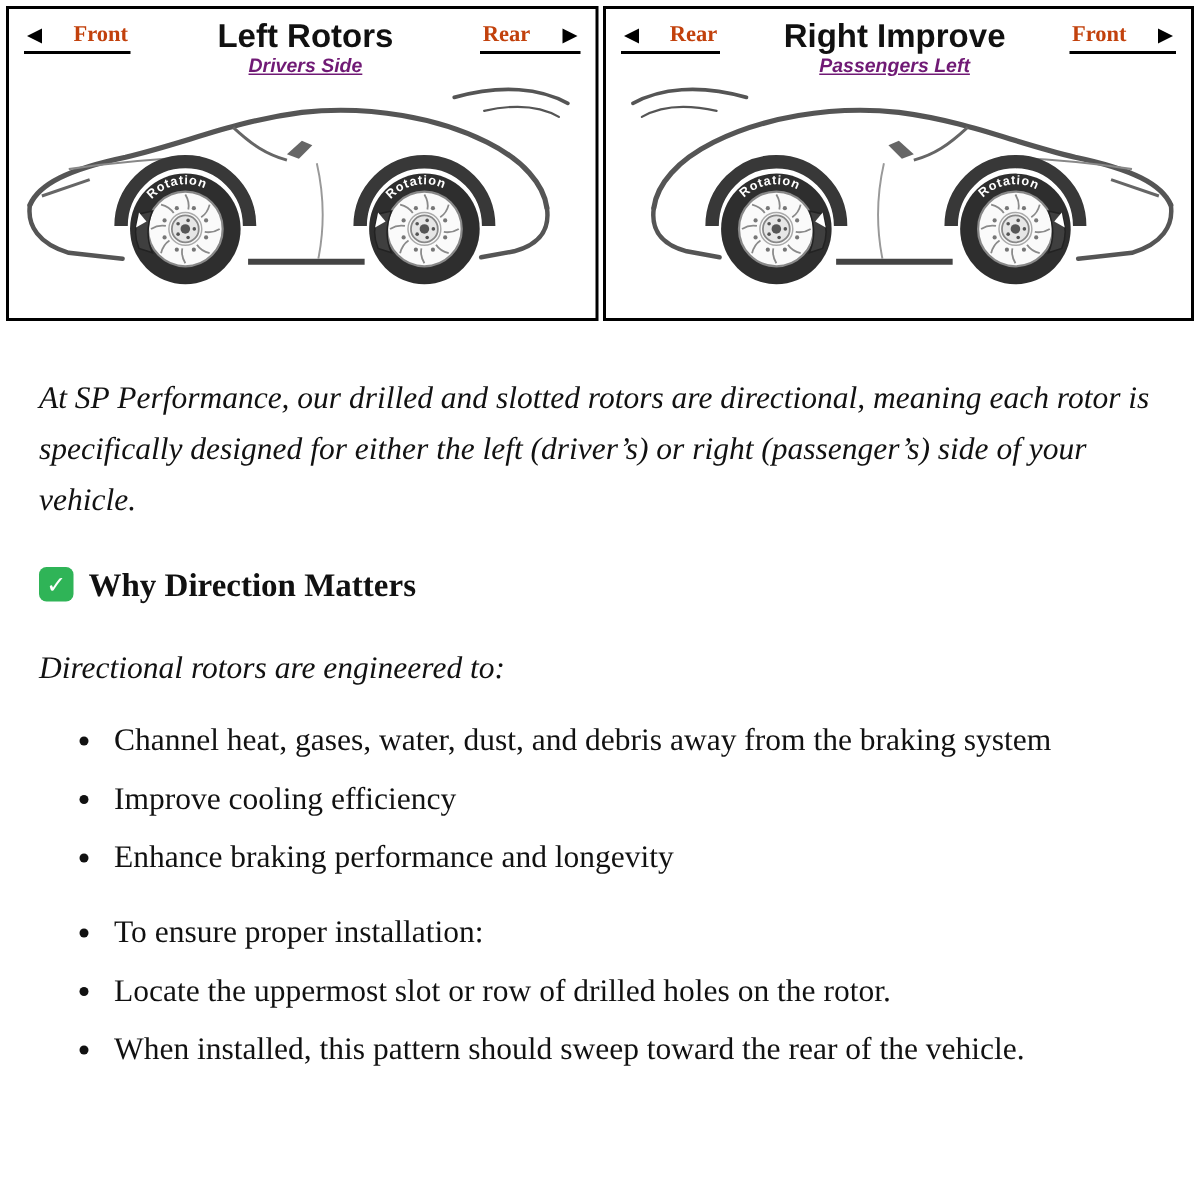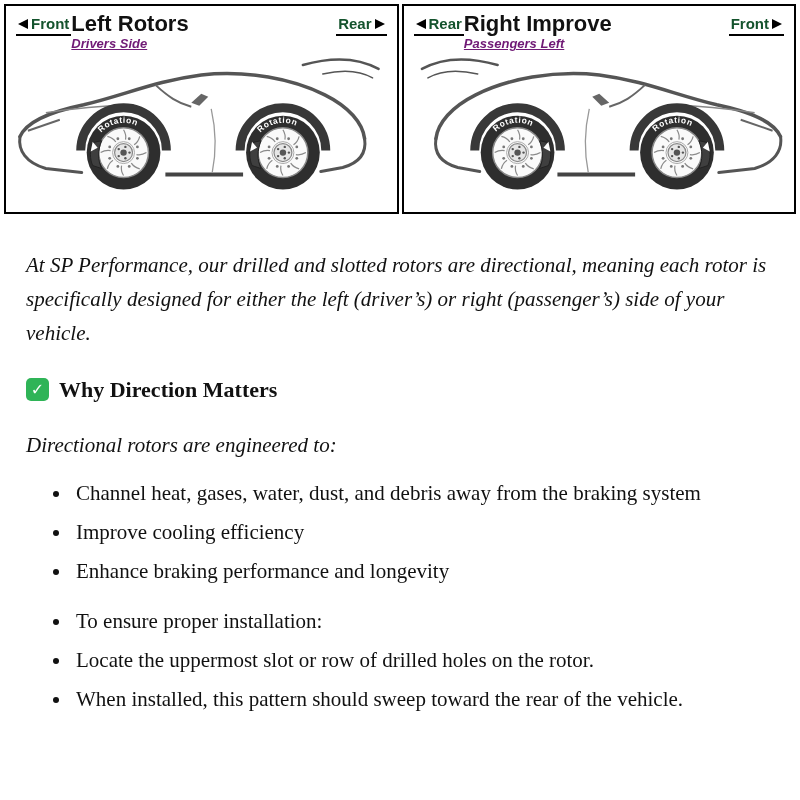--- a/index.html
+++ b/index.html
@@ -2,25 +2,25 @@
 <html><head>
 <meta charset="utf-8">
 <style>
   html,body{margin:0;padding:0;background:#fff;width:800px;}
   body{font-family:"Liberation Serif",serif;color:#111;}
 
   
   .panels{display:flex;gap:3px;padding:4px 4px 0 4px;}
   .panel{flex:1;border:2px solid #000;background:#fff;min-height:206px;overflow:hidden;}
   .panel-header{display:flex;align-items:flex-start;justify-content:space-between;padding:6px 10px 0 10px;}
-  .titles{text-align:left;flex:1;line-height:1.05;}
+  .titles{text-align:center;flex:1;line-height:1.05;}
   .panel-title{font-family:"Liberation Sans",sans-serif;font-weight:bold;font-size:22px;color:#111;}
   .panel-subtitle{font-family:"Liberation Sans",sans-serif;font-weight:bold;font-style:italic;font-size:13px;color:#701a75;margin-top:2px;text-decoration:underline;}
-  .dir{display:flex;align-items:center;gap:3px;font-family:Liberation Sans, sans-serif;
-       font-weight:bold;font-size:15px;color:#14532d;border-bottom:2px solid #000;
+  .dir{display:flex;align-items:center;gap:21px;font-family:Liberation Serif, serif;
+       font-weight:bold;font-size:15px;color:#c2410c;border-bottom:2px solid #000;
        padding:0 2px 2px 2px;margin-top:3px;}
   .tri{width:0;height:0;display:inline-block;}
   .tri-left{border-top:5px solid transparent;border-bottom:5px solid transparent;border-right:10px solid #000;}
   .tri-right{border-top:5px solid transparent;border-bottom:5px solid transparent;border-left:10px solid #000;}
   .car-svg{display:block;width:100%;height:auto;}
   .rot-text{font-family:"Liberation Sans",sans-serif;font-weight:bold;font-size:8.5px;fill:#fff;letter-spacing:.6px;}
 
   
   .content{padding:14px 26px 10px 26px;font-size:21px;line-height:1.62;}
   .content p{margin:20px 0 14px 0;font-style:italic;}

